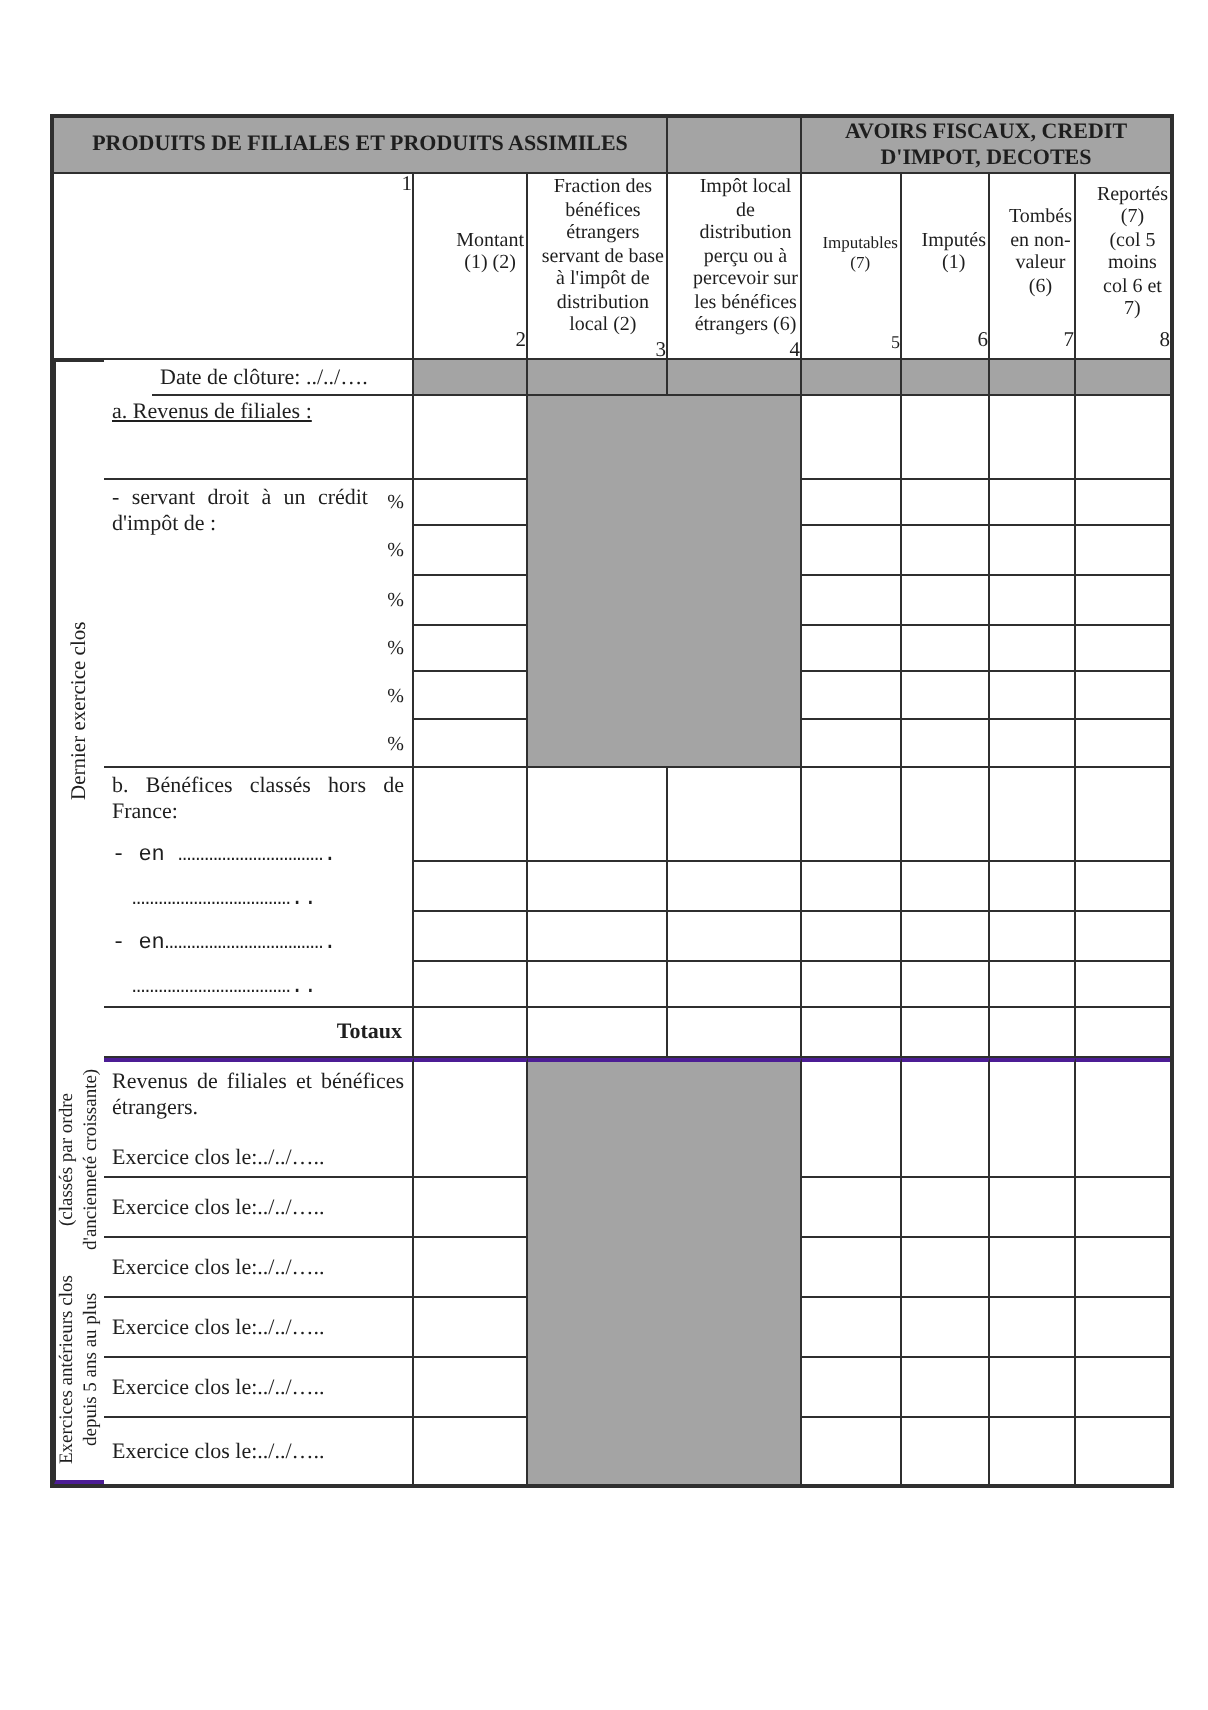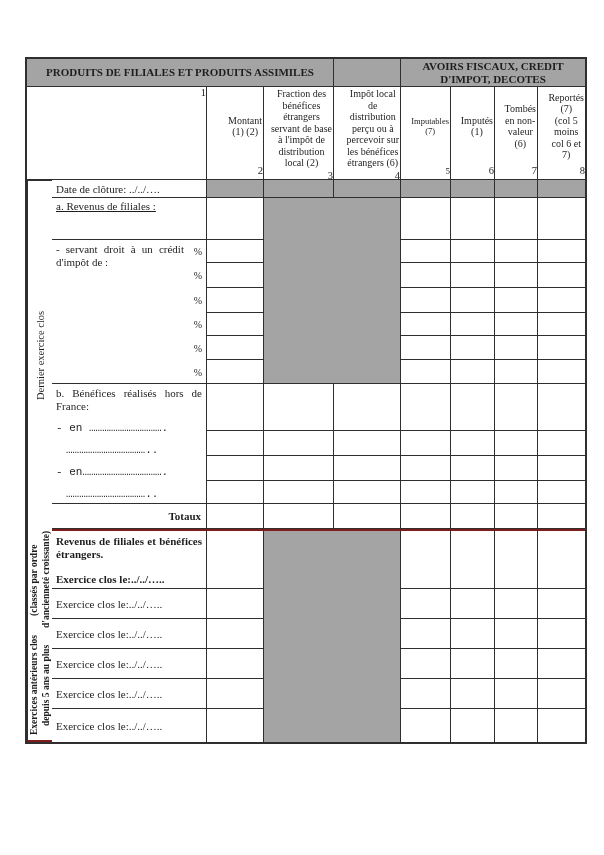--- a/index.html
+++ b/index.html
@@ -10,32 +10,32 @@
   .form-table{
     position:absolute;left:25px;top:57px;
     display:grid;
     grid-template-columns:25px 155px 57px 70px 67px 50px 44px 43px 47px;
     grid-template-rows:28px 93px 18px 42px 23px 25px 25px 23px 24px 24px 47px 25px 25px 23px 25px 60px 30px 30px 30px 30px 33px;
     border:2px solid #2f2f2f;background:#fff;
   }
   .c{border-right:1px solid #2f2f2f;border-bottom:1px solid #2f2f2f;overflow:hidden;box-sizing:border-box;background:#fff;}
   .nbr{border-right:none;}
   .nbb{border-bottom:none;}
-  .tt{border-top:2px solid #7f1d1d;font-weight:bold;}
+  .tt{border-top:2px solid #4c1d95;}
   .gray{background:#a4a4a4;}
   .gh{display:flex;align-items:center;justify-content:center;text-align:center;
       font-weight:bold;font-size:11px;line-height:12.5px;white-space:pre-line;}
   .hc{display:flex;flex-direction:column;align-items:flex-end;text-align:center;}
   .hc .t{flex:1;display:flex;align-items:center;justify-content:center;font-size:10px;line-height:11.5px;white-space:pre-line;padding:1px 1px;}
   .hc .n{font-size:10.5px;line-height:12px;padding-bottom:2px;}
   .hc.sm .t{font-size:8.5px;line-height:10px;}
   .hc.sm .n{font-size:9px;}
   .lbl{font-size:11px;line-height:13px;padding:2px 4px;text-decoration:underline;}
   .just{text-align:justify;}
-  .dlbl{display:flex;align-items:center;font-size:11px;padding:0 4px;}
+  .dlbl{display:flex;align-items:center;font-size:11px;padding:0 4px;margin-left:24px;}
   .vert{writing-mode:vertical-rl;transform:rotate(180deg);display:flex;align-items:center;justify-content:center;
         font-size:10.5px;text-align:center;}
   .vert2{writing-mode:vertical-rl;transform:rotate(180deg);display:flex;align-items:center;justify-content:center;
          font-size:9.5px;line-height:12px;text-align:center;}
   .pctcol{position:relative;}
   .pctcol .clabel{position:absolute;top:3px;left:4px;width:128px;font-size:11px;line-height:13px;text-align:justify;}
   .pctrow{display:flex;align-items:center;justify-content:flex-end;padding-right:4px;font-size:10px;}
   .pr1{height:23px;}.pr2{height:25px;}.pr3{height:25px;}.pr4{height:23px;}.pr5{height:24px;}.pr6{height:24px;}
   .bcell{font-size:11px;line-height:13px;padding:3px 4px;}
   .bcell .bl{margin-top:9px;white-space:nowrap;font-family:Liberation Mono, monospace;}
@@ -179,21 +179,21 @@
   <div class="c" style="grid-area:9/6/10/7"></div>
   <div class="c" style="grid-area:9/7/10/8"></div>
   <div class="c" style="grid-area:9/8/10/9"></div>
   <div class="c nbr" style="grid-area:9/9/10/10"></div>
   <div class="c" style="grid-area:10/6/11/7"></div>
   <div class="c" style="grid-area:10/7/11/8"></div>
   <div class="c" style="grid-area:10/8/11/9"></div>
   <div class="c nbr" style="grid-area:10/9/11/10"></div>
 
   <div class="c bcell" style="grid-area:11/2/15/3">
-    <div class="just">b. Bénéfices réalisés hors de France:</div>
+    <div class="just">b. Bénéfices classés hors de France:</div>
     <div class="bl">- en …………………………….</div>
     <div class="bl ind">………………………………..</div>
     <div class="bl">- en……………………………….</div>
     <div class="bl ind">………………………………..</div>
   </div>
   <div class="c" style="grid-area:11/3/12/4"></div>
   <div class="c" style="grid-area:12/3/13/4"></div>
   <div class="c" style="grid-area:13/3/14/4"></div>
   <div class="c" style="grid-area:14/3/15/4"></div>
   <div class="c" style="grid-area:11/4/12/5"></div>

